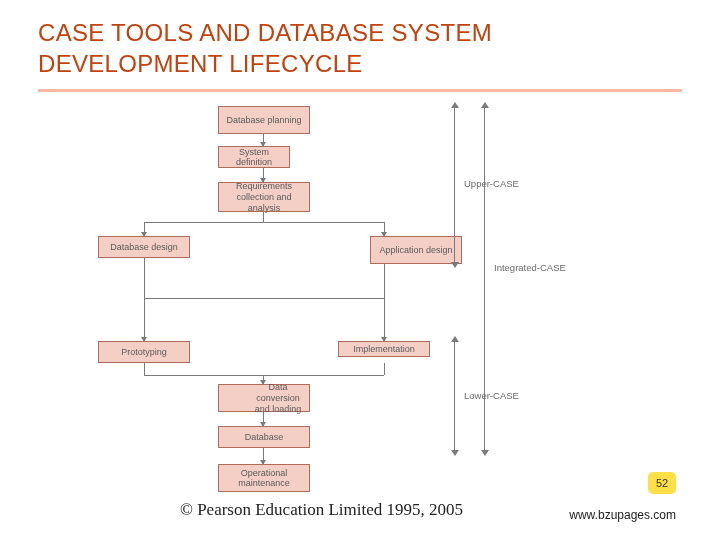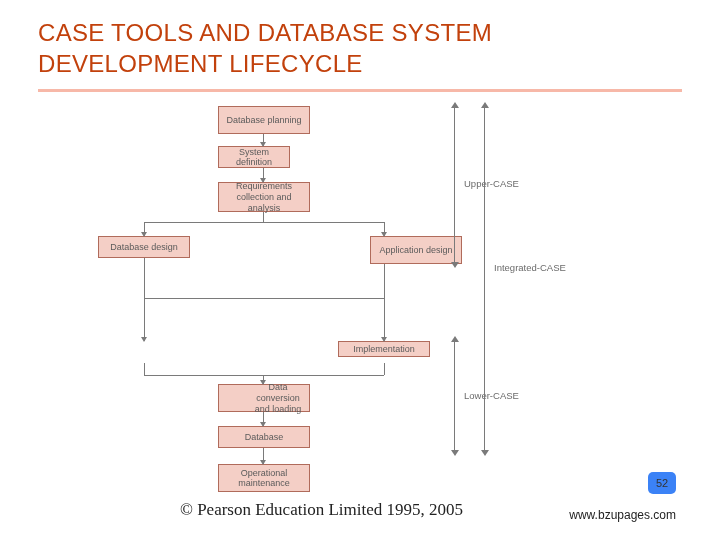--- a/index.html
+++ b/index.html
@@ -64,21 +64,21 @@
     font-size: 9.5px;
     color: #6b6b6b;
     white-space: nowrap;
   }
   .page-num {
     position: absolute;
     right: 44px;
     bottom: 46px;
     width: 28px;
     height: 22px;
-    background: #3b82f6;
+    background: #fde047;
     border-radius: 5px / 5px;
     display: flex;
     align-items: center;
     justify-content: center;
     font-size: 11px;
     color: #333;
   }
   .footer-left {
     position: absolute;
     left: 180px;
@@ -111,20 +111,21 @@
 
 <div class="diagram-wrap">
 
   <div class="box" style="left:180px; top:0px; width:92px; height:28px;">Database planning</div>
   <div class="box" style="left:180px; top:40px; width:72px; height:22px;">System definition</div>
   <div class="box" style="left:180px; top:76px; width:92px; height:30px;">Requirements collection and analysis</div>
 
   <div class="box" style="left:60px; top:130px; width:92px; height:22px;">Database design</div>
   <div class="box" style="left:300px; top:130px; width:92px; height:28px;margin-left:32px;">Application design</div>
 
+  <div class="box" style="left:60px; top:235px; width:92px; height:22px;">Prototyping</div>
   <div class="box" style="left:300px; top:235px; width:92px; height:16px;">Implementation</div>
 
   <div class="box" style="left:180px; top:278px; width:92px; height:28px;padding-left:32px;">Data conversion and loading</div>
   <div class="box" style="left:180px; top:320px; width:92px; height:22px;">Database</div>
   <div class="box" style="left:180px; top:358px; width:92px; height:28px;">Operational maintenance</div>
 
   <div class="conn" style="left:225px; top:28px; width:1px; height:12px;"></div>
   <div class="arrow-down" style="left:222px; top:36px;"></div>
   <div class="conn" style="left:225px; top:62px; width:1px; height:14px;"></div>
   <div class="arrow-down" style="left:222px; top:72px;"></div>

